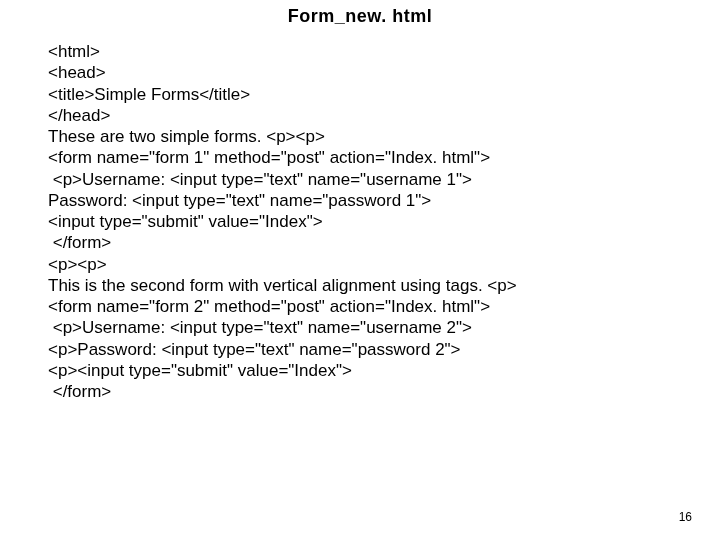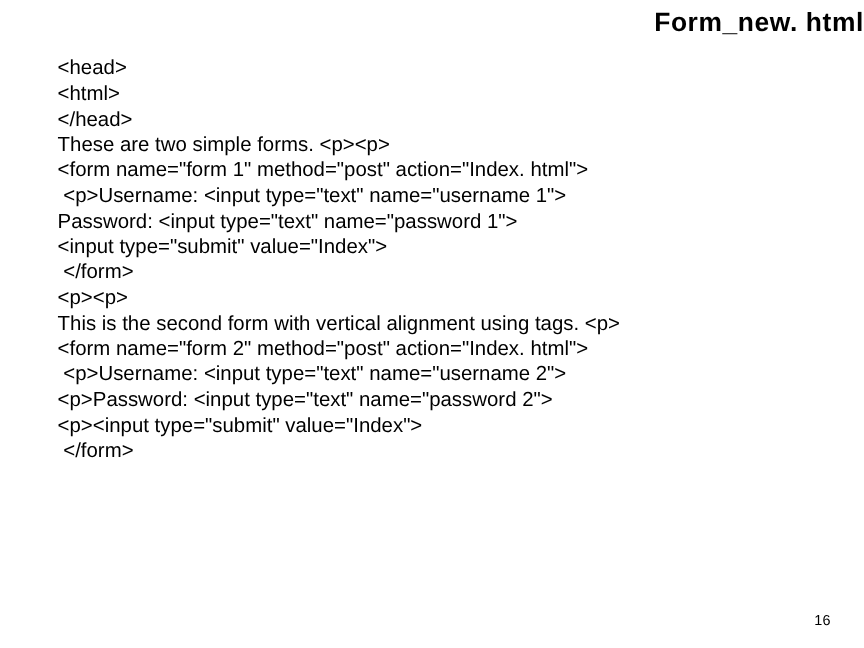--- a/index.html
+++ b/index.html
@@ -5,22 +5,22 @@
   * { margin: 0; padding: 0; box-sizing: border-box; }
   body {
     width: 720px;
     height: 540px;
     background: #ffffff;
     font-family: Arial, Helvetica, sans-serif;
     position: relative;
     overflow: hidden;
   }
   .title {
-    text-align: right;
-    font-size: 22px;
+    text-align: center;
+    font-size: 18px;
     font-weight: bold;
     color: #000;
     padding-top: 6px;
     padding-bottom: 14px;
     letter-spacing: 0.5px;
   }
   .code-block {
     padding-left: 48px;
     padding-right: 48px;
   }
@@ -38,22 +38,23 @@
     font-size: 12px;
     color: #000;
   }
 </style>
 </head>
 <body>
 
 <div class="title">Form_new. html</div>
 
 <div class="code-block">
+  <div class="code-line">&lt;html&gt;</div>
   <div class="code-line">&lt;head&gt;</div>
-  <div class="code-line">&lt;html&gt;</div>
+  <div class="code-line">&lt;title&gt;Simple Forms&lt;/title&gt;</div>
   <div class="code-line">&lt;/head&gt;</div>
   <div class="code-line">These are two simple forms. &lt;p&gt;&lt;p&gt;</div>
   <div class="code-line">&lt;form name="form 1" method="post" action="Index. html"&gt;</div>
   <div class="code-line"> &lt;p&gt;Username: &lt;input type="text" name="username 1"&gt;</div>
   <div class="code-line">Password: &lt;input type="text" name="password 1"&gt;</div>
   <div class="code-line">&lt;input type="submit" value="Index"&gt;</div>
   <div class="code-line"> &lt;/form&gt;</div>
   <div class="code-line">&lt;p&gt;&lt;p&gt;</div>
   <div class="code-line">This is the second form with vertical alignment using tags. &lt;p&gt;</div>
   <div class="code-line">&lt;form name="form 2" method="post" action="Index. html"&gt;</div>

